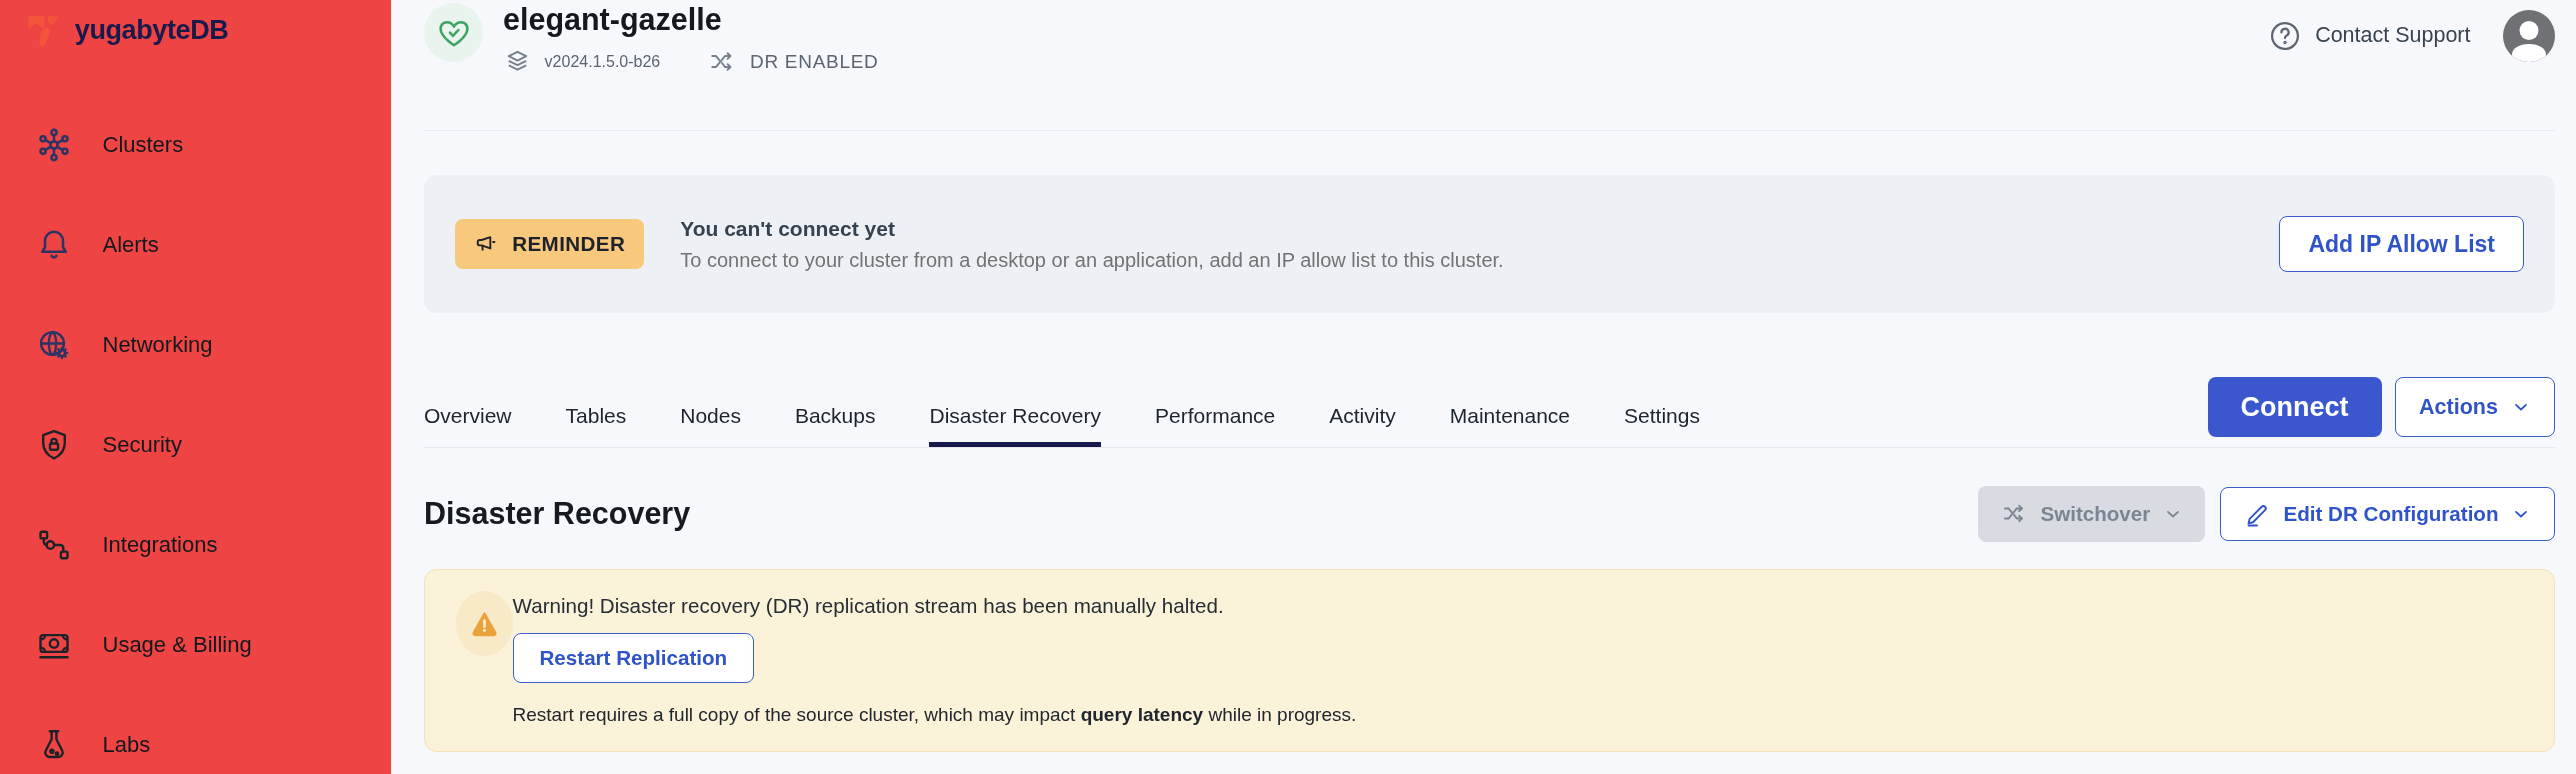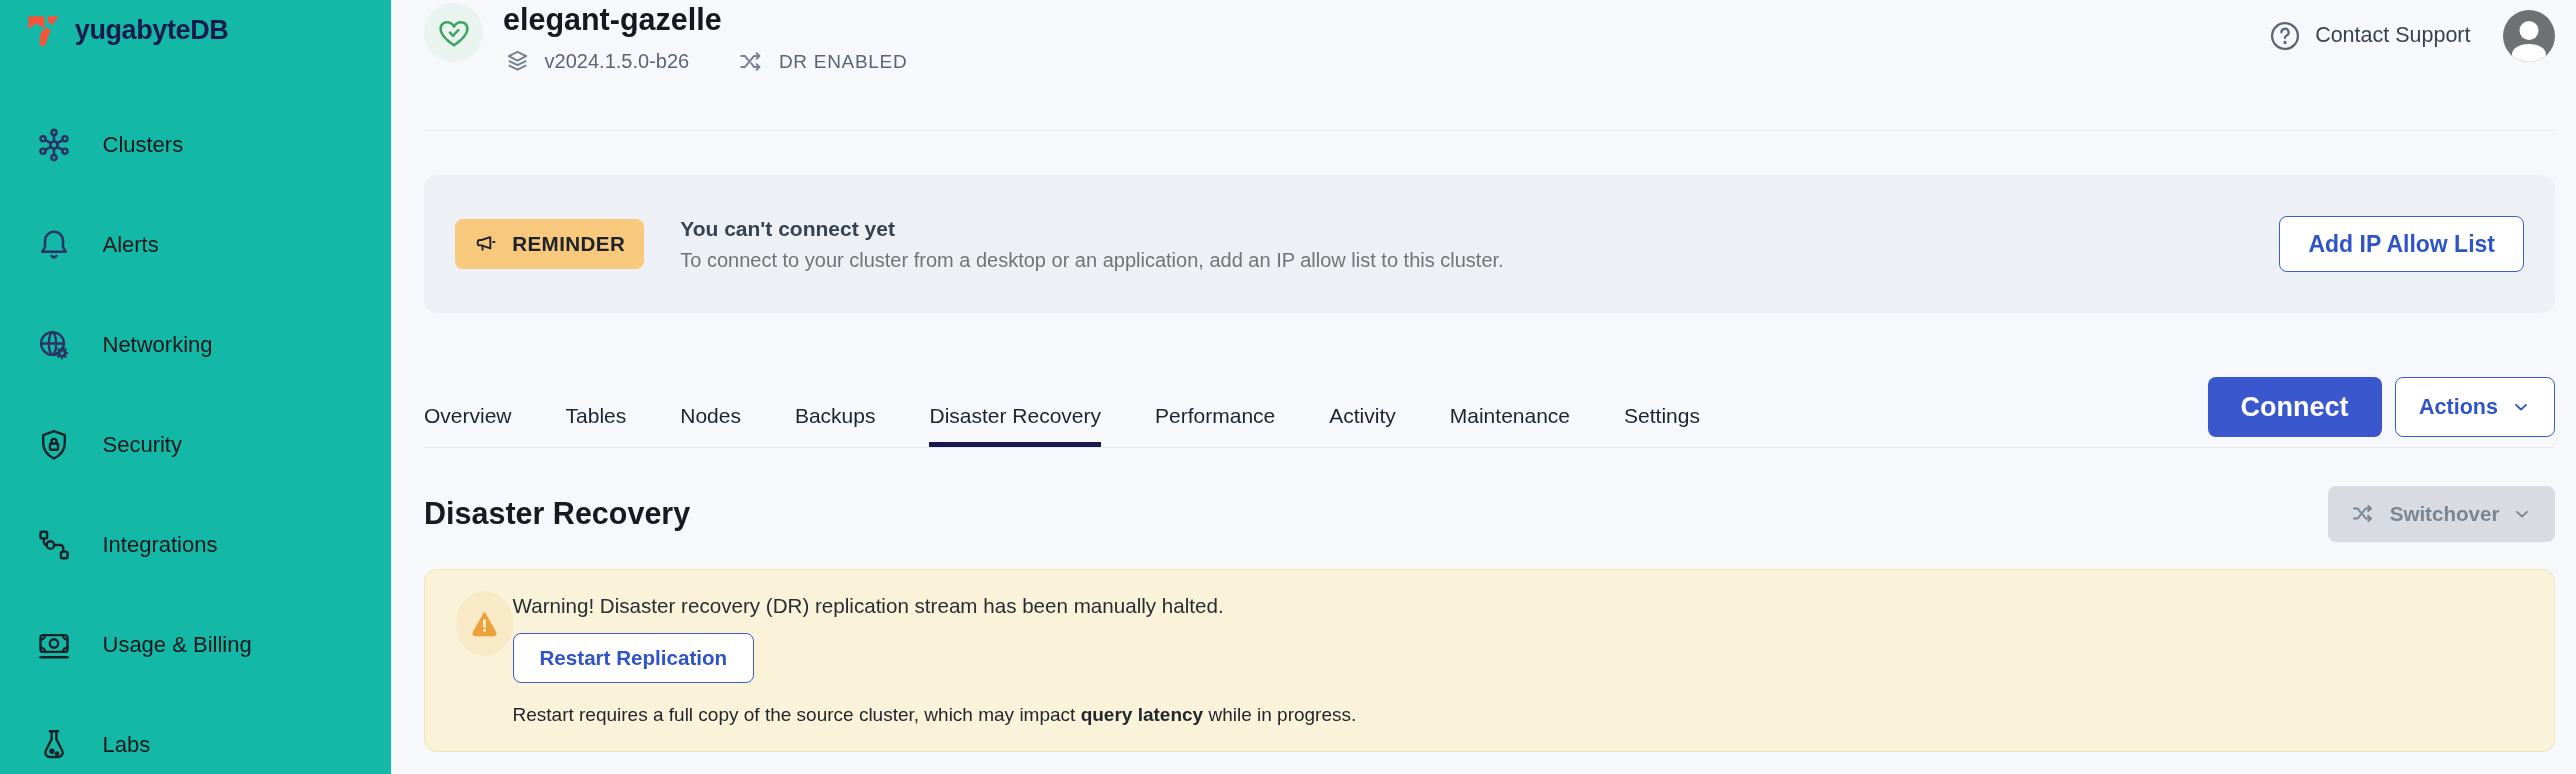--- a/index.html
+++ b/index.html
@@ -9,21 +9,21 @@
     display: flex;
     background: #f7f8fb;
     overflow: hidden;
     color: #161b22;
   }
   svg { display: block; }
 
   
   .sidebar {
     width: 392px; min-width: 392px; height: 100%;
-    background: #14b8a6;
+    background: #ef4444;
     border-right: 0.9px solid #e8eaee;
   }
   .logo { display: flex; align-items: center; gap: 10.8px; padding: 10.8px 0 0 23px; cursor: pointer; }
   .logo-text { font-size: 27px; font-weight: 700; color: #171a4a; letter-spacing: -0.4px; }
   .side-nav { margin-top: 74px; }
   .nav-item {
     display: flex; align-items: center; gap: 30.5px;
     height: 43px; margin-bottom: 57px; padding-left: 36px;
     cursor: pointer;
   }
@@ -42,21 +42,21 @@
     display: flex; justify-content: space-between;
     padding-top: 3px;
   }
   .cluster-id { display: flex; gap: 20px; }
   .health-badge {
     width: 59px; height: 59px; border-radius: 50%;
     background: #e8f4ed; display: flex; align-items: center; justify-content: center;
   }
   .cluster-name { font-size: 30.5px; font-weight: 700; color: #15191f; line-height: 1.1; }
   .meta-row { display: flex; align-items: center; gap: 12.6px; margin-top: 10.8px; color: #5b6572; }
-  .meta-version { font-size: 20px; }
+  .meta-version { font-size: 16px; }
   .meta-gap { width: 23px; }
   .meta-dr { font-size: 19px; letter-spacing: 0.7px; }
   .header-right { display: flex; align-items: center; gap: 32px; height: 65px; }
   .contact-support { display: flex; align-items: center; gap: 12.6px; cursor: pointer; }
   .contact-support span { font-size: 21.5px; color: #39434e; }
   .avatar {
     width: 52px; height: 52px; border-radius: 50%; background: #707175;
     overflow: hidden; cursor: pointer; position: relative;
   }
   .avatar .head { position:absolute; left:50%; top:11.7px; transform:translateX(-50%);
@@ -311,20 +311,30 @@
           <path d="M3.5 16.5h3.2L14 7.5h4.2"></path>
           <path d="M3.5 7.5h3.2l2.6 3.3"></path>
           <path d="M11.6 13.2l2.4 3.3h4.2"></path>
           <path d="M16.2 5.2l2.4 2.3-2.4 2.3M16.2 14.2l2.4 2.3-2.4 2.3"></path>
         </svg>
         <span>Switchover</span>
         <svg width="20" height="20" viewBox="0 0 24 24" fill="none" stroke="#7b8591" stroke-width="2.2" stroke-linecap="round" stroke-linejoin="round">
           <path d="M6 9.5l6 5.5 6-5.5"></path>
         </svg>
       </button>
+      <button class="btn btn-outline edit-dr-btn">
+        <svg width="27" height="27" viewBox="0 0 24 24" fill="none" stroke="#2f53c8" stroke-width="1.7" stroke-linecap="round" stroke-linejoin="round">
+          <path d="M5 16.8L15.7 6a2.1 2.1 0 0 1 3 3L8 19.8l-4 1z"></path>
+          <path d="M4 22.6h7.6"></path>
+        </svg>
+        <span>Edit DR Configuration</span>
+        <svg width="20" height="20" viewBox="0 0 24 24" fill="none" stroke="#2f53c8" stroke-width="2.2" stroke-linecap="round" stroke-linejoin="round">
+          <path d="M6 9.5l6 5.5 6-5.5"></path>
+        </svg>
+      </button>
     </div>
   </div>
 
   <section class="warning-banner">
     <div class="warn-icon-wrap">
       <svg width="29" height="29" viewBox="0 0 24 24">
         <path d="M12 3.6L21 19.4a1.5 1.5 0 0 1-1.3 2.3H4.3A1.5 1.5 0 0 1 3 19.4z" fill="#eca23b" stroke="#eca23b" stroke-width="1.6" stroke-linejoin="round"></path>
         <path d="M12 9.6v5" stroke="#fbf2da" stroke-width="2.1" stroke-linecap="round"></path>
         <circle cx="12" cy="17.8" r="1.2" fill="#fbf2da"></circle>
       </svg>

